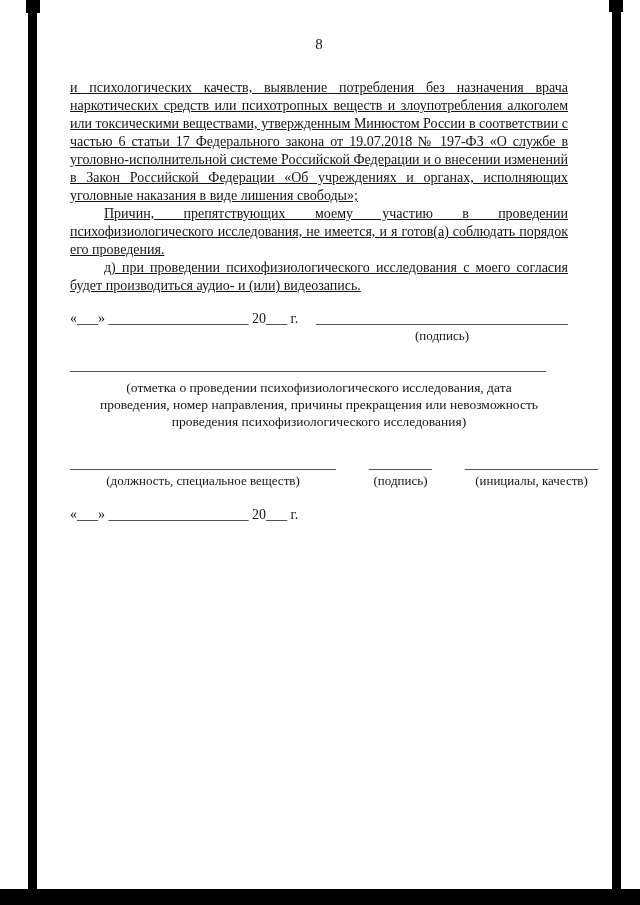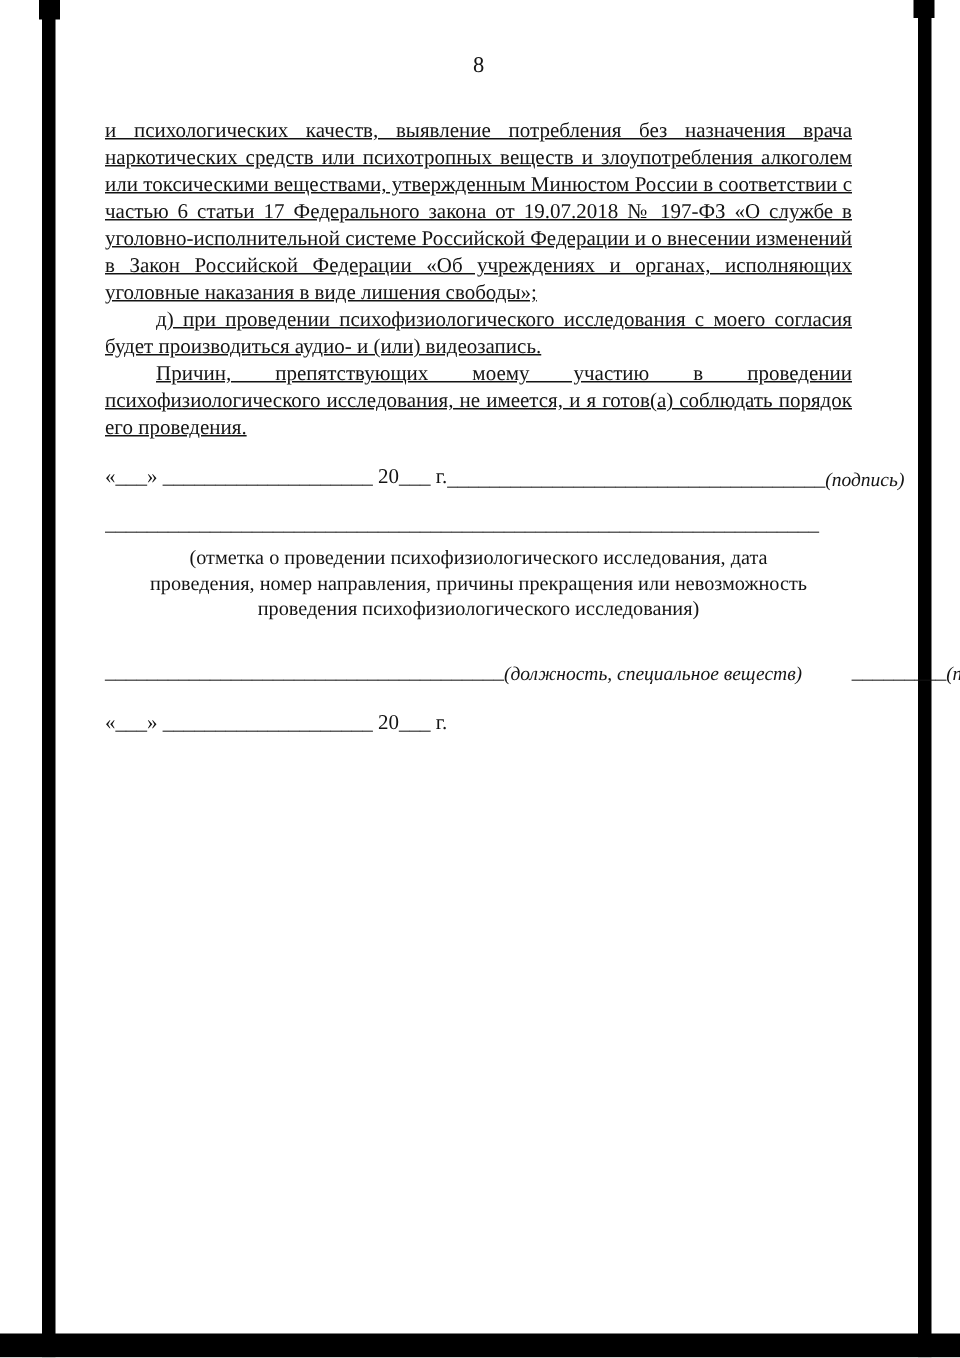--- a/index.html
+++ b/index.html
@@ -43,31 +43,30 @@
 
   .sig-row {
     margin-top: 16px;
     display: flex;
     justify-content: space-between;
     align-items: flex-start;
     font-size: 14px;
   }
   .sig-col {
     display: inline-flex;
-    flex-direction: row;
+    flex-direction: column;
     align-items: center;
     justify-content: space-between;
   }
   .caption {
     font-size: 13px;
     line-height: 16px;
     margin-top: 1px;
     text-align: center;
     white-space: nowrap;
-    font-style: italic;
   }
 
   .mark-section { margin-top: 14px; }
   .mark-line {
     font-size: 14px;
     white-space: nowrap;
     overflow: hidden;
   }
   .mark-caption {
     width: 458px;
@@ -107,22 +106,22 @@
   <div class="scan-bar scan-right"></div>
   <div class="scan-bar scan-bottom"></div>
   <div class="scan-bar scan-cap-tl"></div>
   <div class="scan-bar scan-cap-tr"></div>
 
   <div class="content">
 
     <div class="page-num">8</div>
 
     <p class="body-p">и психологических качеств, выявление потребления без назначения врача наркотических средств или психотропных веществ и злоупотребления алкоголем или токсическими веществами, утвержденным Минюстом России в соответствии с частью 6 статьи 17 Федерального закона от 19.07.2018 № 197-ФЗ «О службе в уголовно-исполнительной системе Российской Федерации и о внесении изменений в Закон Российской Федерации «Об учреждениях и органах, исполняющих уголовные наказания в виде лишения свободы»;</p>
+    <p class="body-p indent">Причин, препятствующих моему участию в проведении психофизиологического исследования, не имеется, и я готов(а) соблюдать порядок его проведения.</p>
     <p class="body-p indent">д) при проведении психофизиологического исследования с моего согласия будет производиться аудио- и (или) видеозапись.</p>
-    <p class="body-p indent">Причин, препятствующих моему участию в проведении психофизиологического исследования, не имеется, и я готов(а) соблюдать порядок его проведения.</p>
 
     <div class="sig-row">
       <span class="date-text">«___» ____________________ 20___ г.</span>
       <span class="sig-col">
         <span class="blank">____________________________________</span>
         <span class="caption">(подпись)</span>
       </span>
     </div>
 
     <div class="mark-section">

